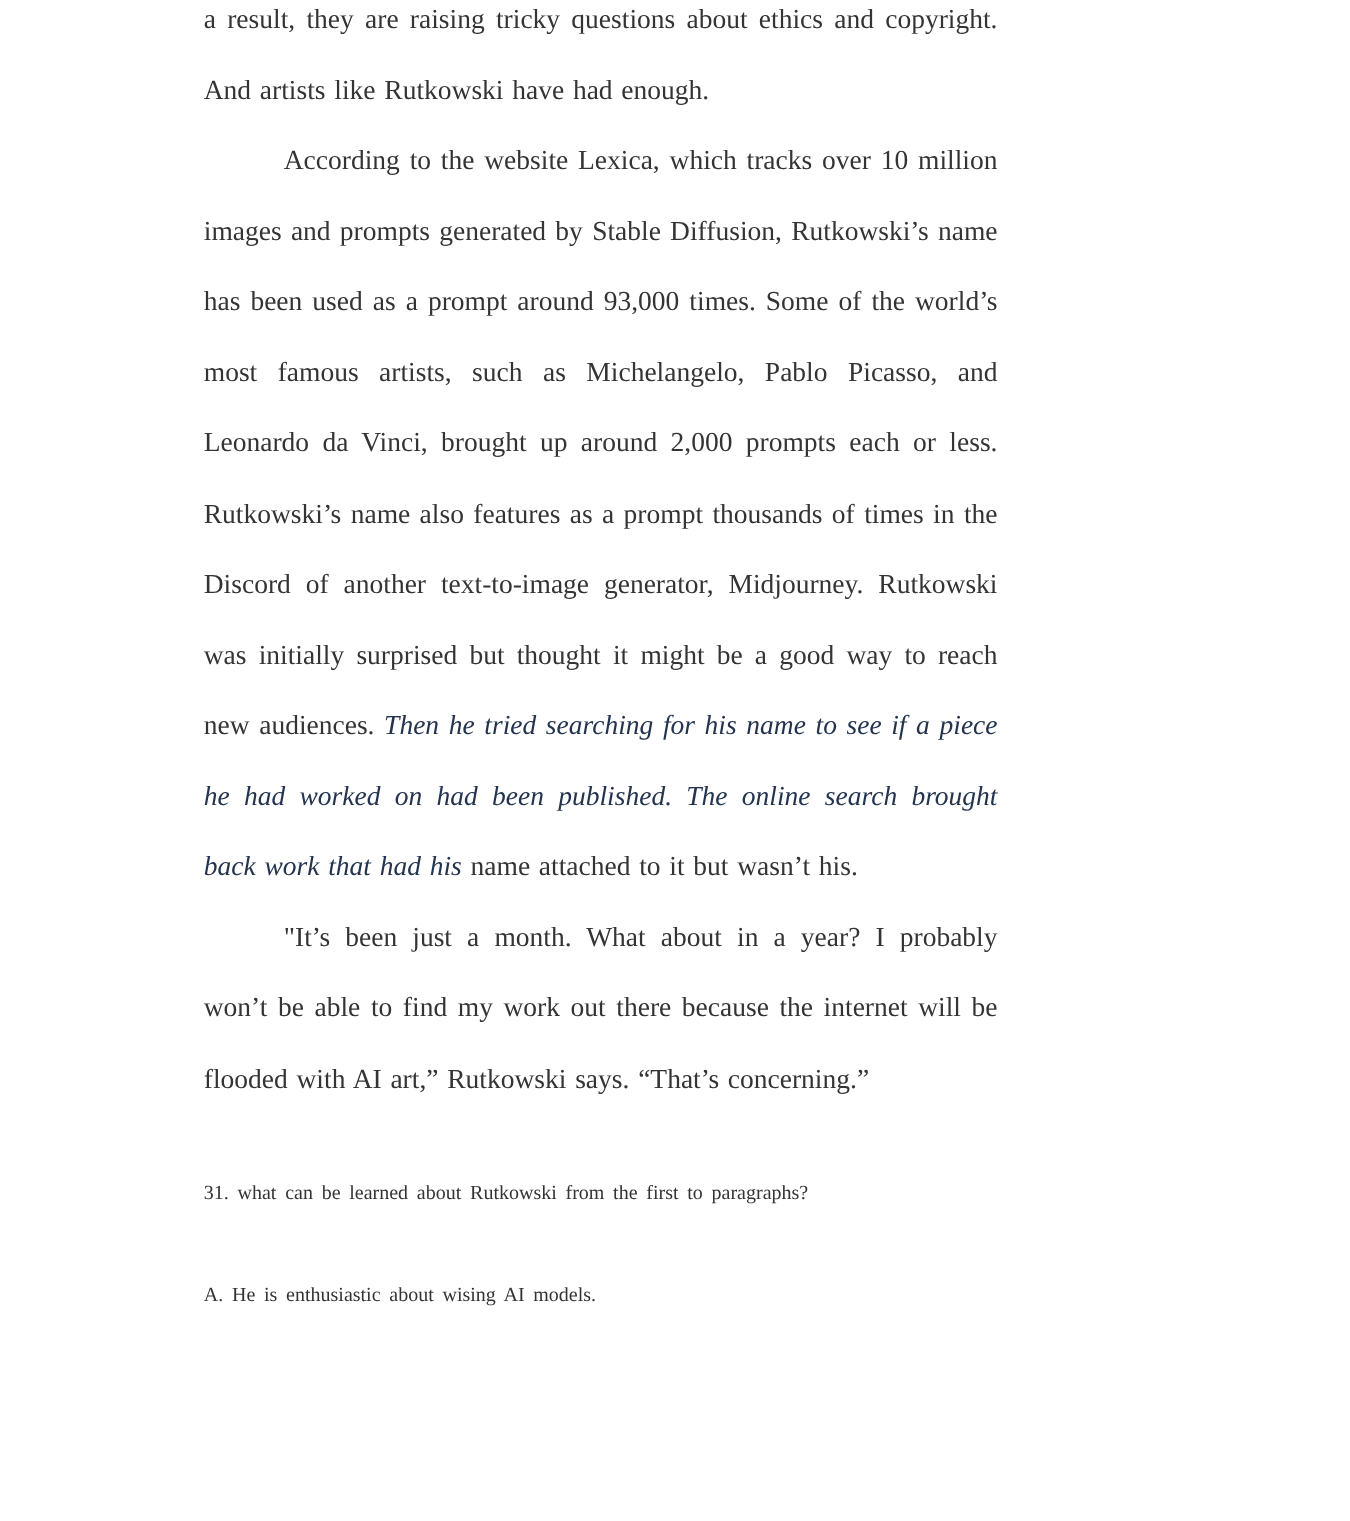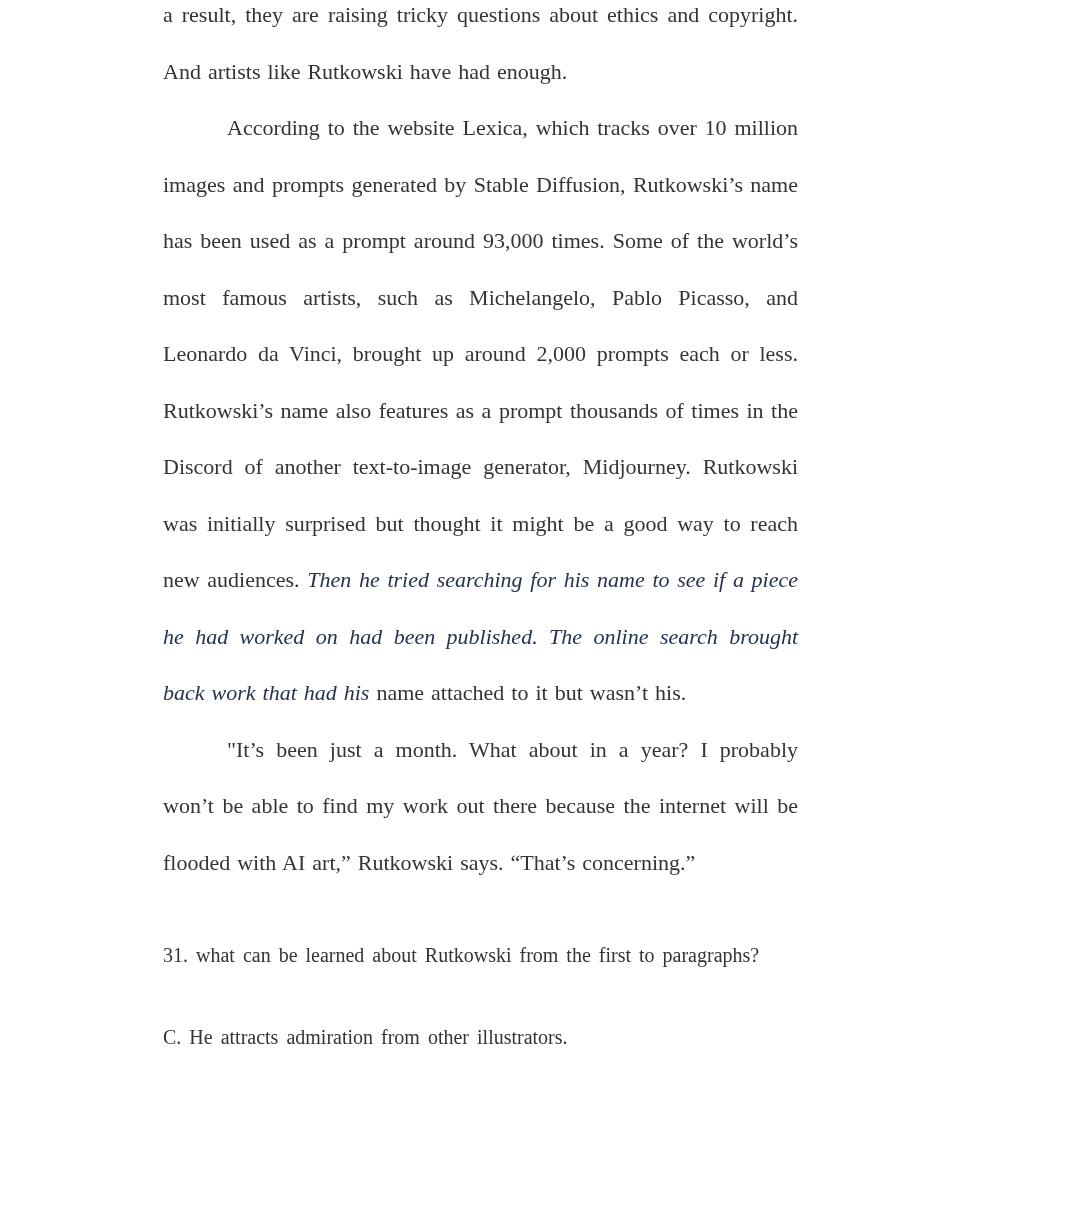--- a/index.html
+++ b/index.html
@@ -40,21 +40,21 @@
   .run-em {
     color: var(--em);
     font-style: italic;
   }
   .qa {
     color: var(--text);
   }
   .qa p {
     margin: 54px 0 0 0;
     padding: 0;
-    font-size: 20px;
+    font-size: 16px;
     line-height: 28px;
     word-spacing: 3px;
     text-align: left;
   }
   .qa .question-stem {
     margin-top: 50px;
   }
 </style>
 </head>
 <body>
@@ -66,16 +66,16 @@
     <p class="para"><span>a result, they are raising tricky questions about ethics and copyright. And artists like Rutkowski have had enough.</span></p>
 
     <p class="para indent"><span>According to the website Lexica, which tracks over 10 million images and prompts generated by Stable Diffusion, Rutkowski’s name has been used as a prompt around 93,000 times. Some of the world’s most famous artists, such as Michelangelo, Pablo Picasso, and Leonardo da Vinci, brought up around 2,000 prompts each or less. Rutkowski’s name also features as a prompt thousands of times in the Discord of another text-to-image generator, Midjourney. Rutkowski was initially surprised but thought it might be a good way to reach new audiences. </span><span class="run-em">Then he tried searching for his name to see if a piece he had worked on had been published. The online search brought back work that had his </span><span>name attached to it but wasn’t his.</span></p>
 
     <p class="para indent"><span>"It’s been just a month. What about in a year? I probably won’t be able to find my work out there because the internet will be flooded with AI art,” Rutkowski says. “That’s concerning.”</span></p>
 
   </div>
 
   <div class="qa">
     <p class="question-stem">31. what can be learned about Rutkowski from the first to paragraphs?</p>
-    <p class="option">C. He attracts admiration from other illustrators.</p>
+    <p class="option">A. He is enthusiastic about wising AI models.</p>
   </div>
 
 </div>
 
 </body></html>

